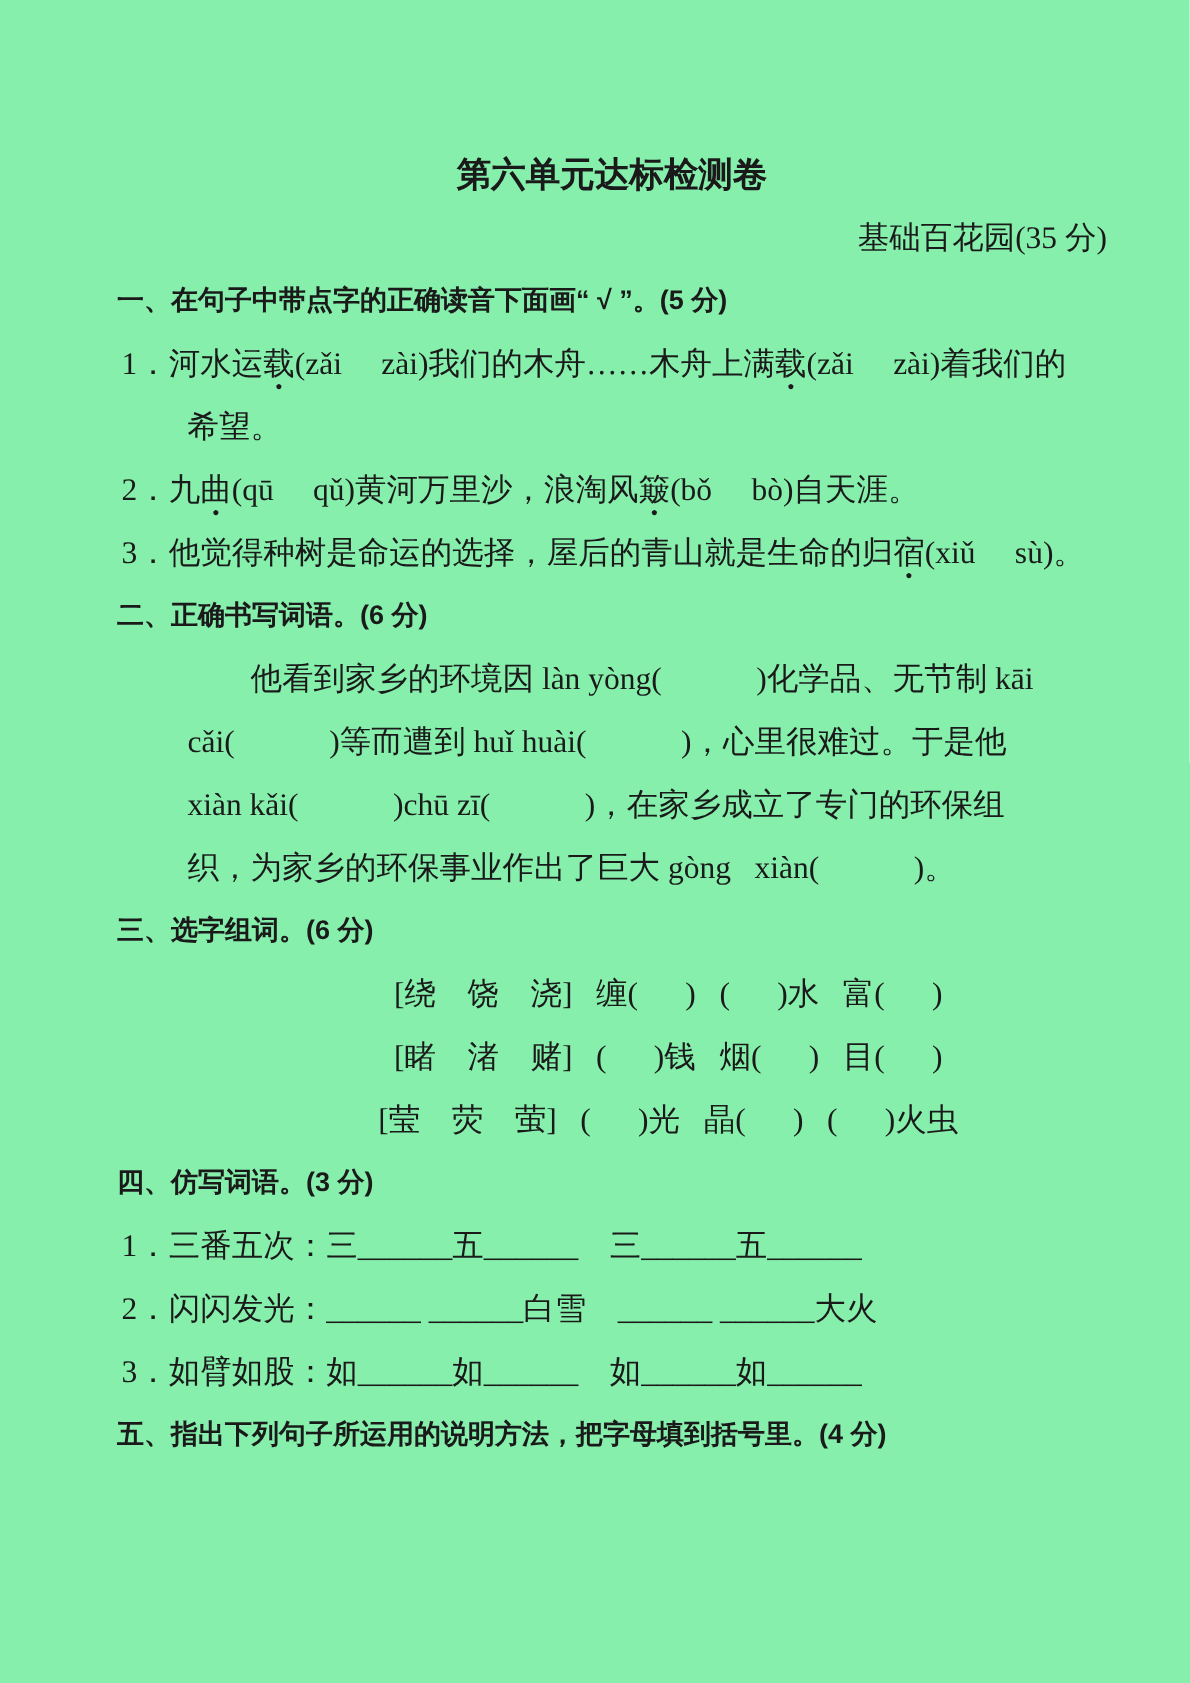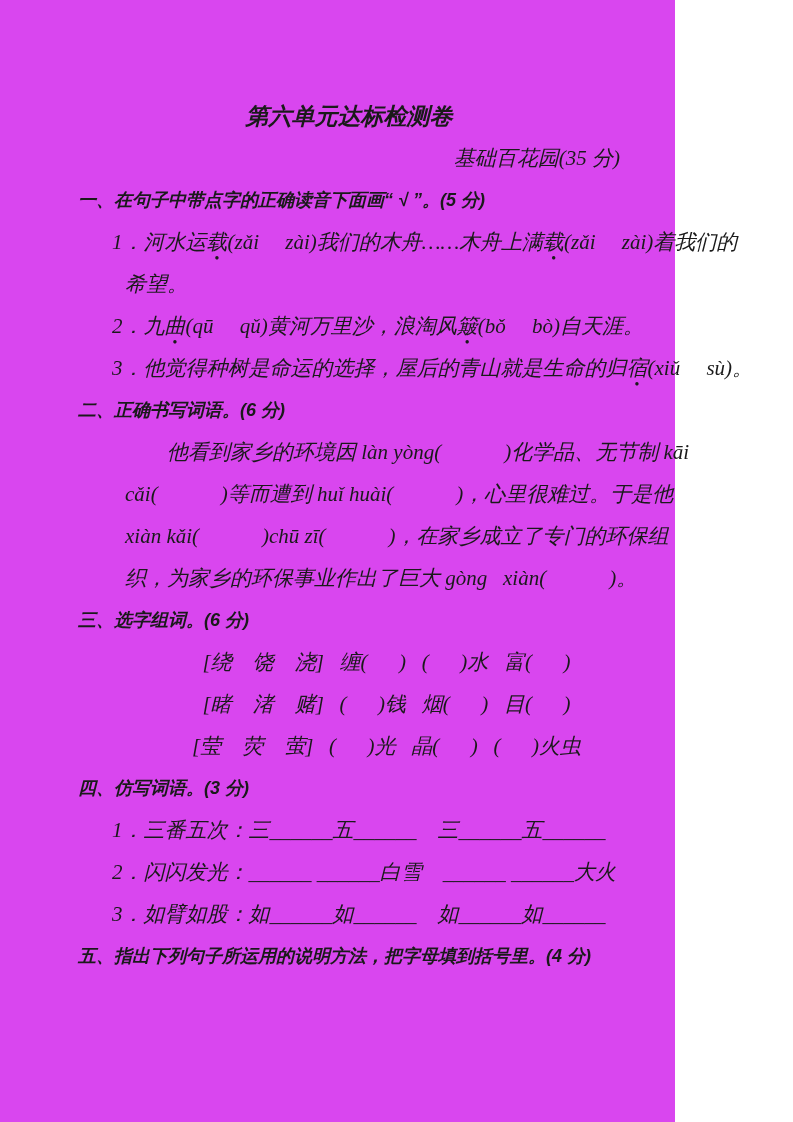--- a/index.html
+++ b/index.html
@@ -9,25 +9,24 @@
   }
   body {
     width: 793px;
     height: 1122px;
     overflow: hidden;
     color: #1a1a1a;
     font-family: "Liberation Serif", "DejaVu Serif", serif;
   }
   .page {
     box-sizing: border-box;
-    width: 675px;
+    width: 793px;
     height: 1122px;
     padding: 95px 55px 0 78px;
-    background: #d946ef;
-    font-style: italic;
+    background: #86efac;
   }
   .line {
     height: 42px;
     line-height: 42px;
     font-size: 21px;
     white-space: pre;
   }
   .title-line {
     font-size: 23px;
     font-weight: bold;
@@ -35,21 +34,21 @@
     font-family: "Liberation Sans", "DejaVu Sans", sans-serif;
   }
   .subtitle-line {
     text-align: right;
   }
   .heading {
     font-weight: bold;
     font-family: "Liberation Sans", "DejaVu Sans", sans-serif;
     font-size: 18px;
   }
-  .item  { padding-left: 3px; margin-left: 31px; }
+  .item  { padding-left: 3px; }
   .cont  { padding-left: 47px; }
   .para  { padding-left: 47px; }
   .para-first { padding-left: 89px; }
   .row   { padding-left: 75px; text-align: center; }
   .dotted {
     display: inline-block;
     position: relative;
     line-height: 1;
   }
   .dotted::after {

